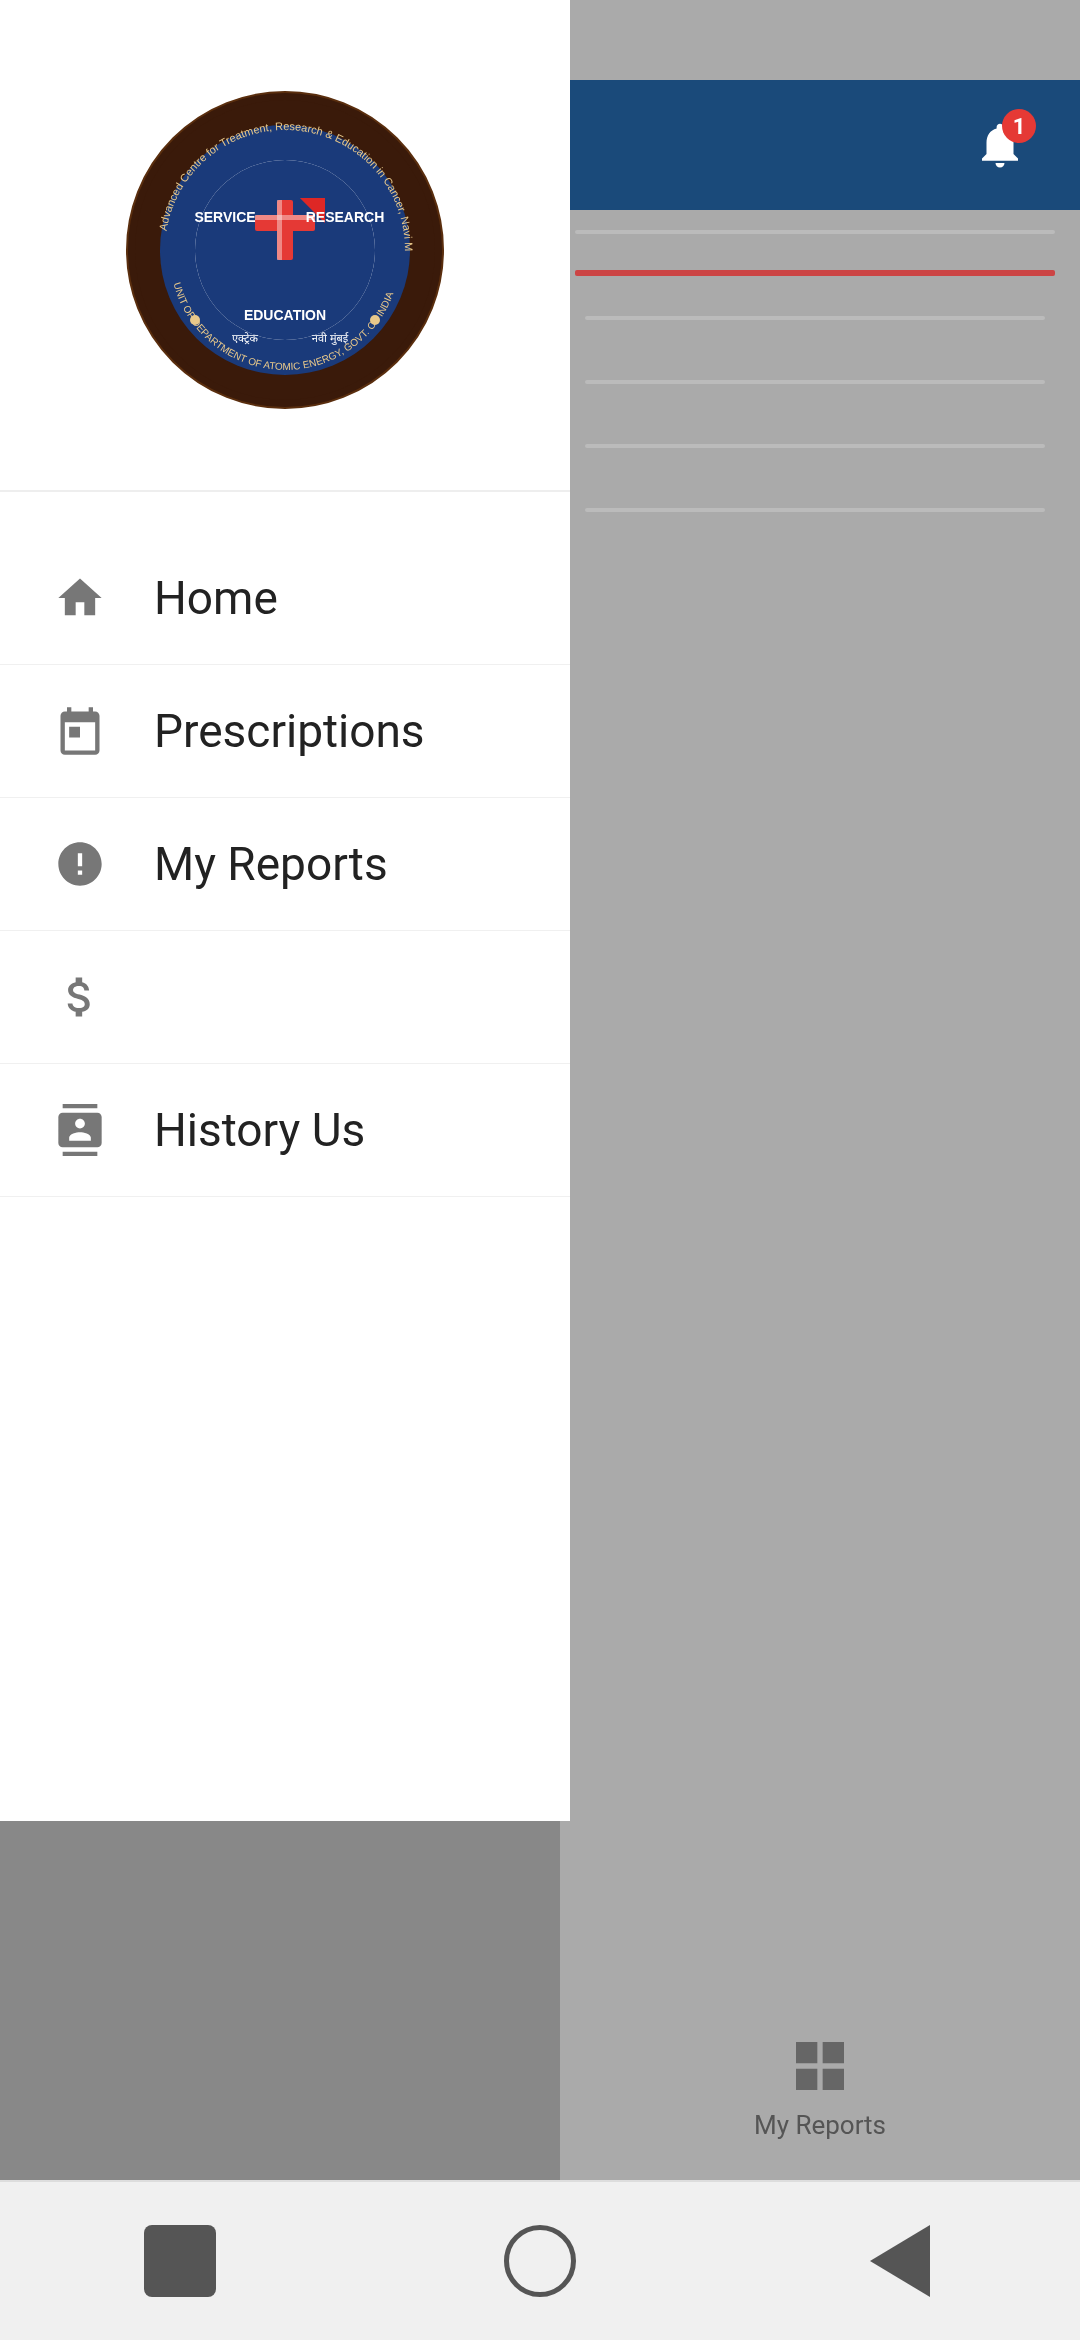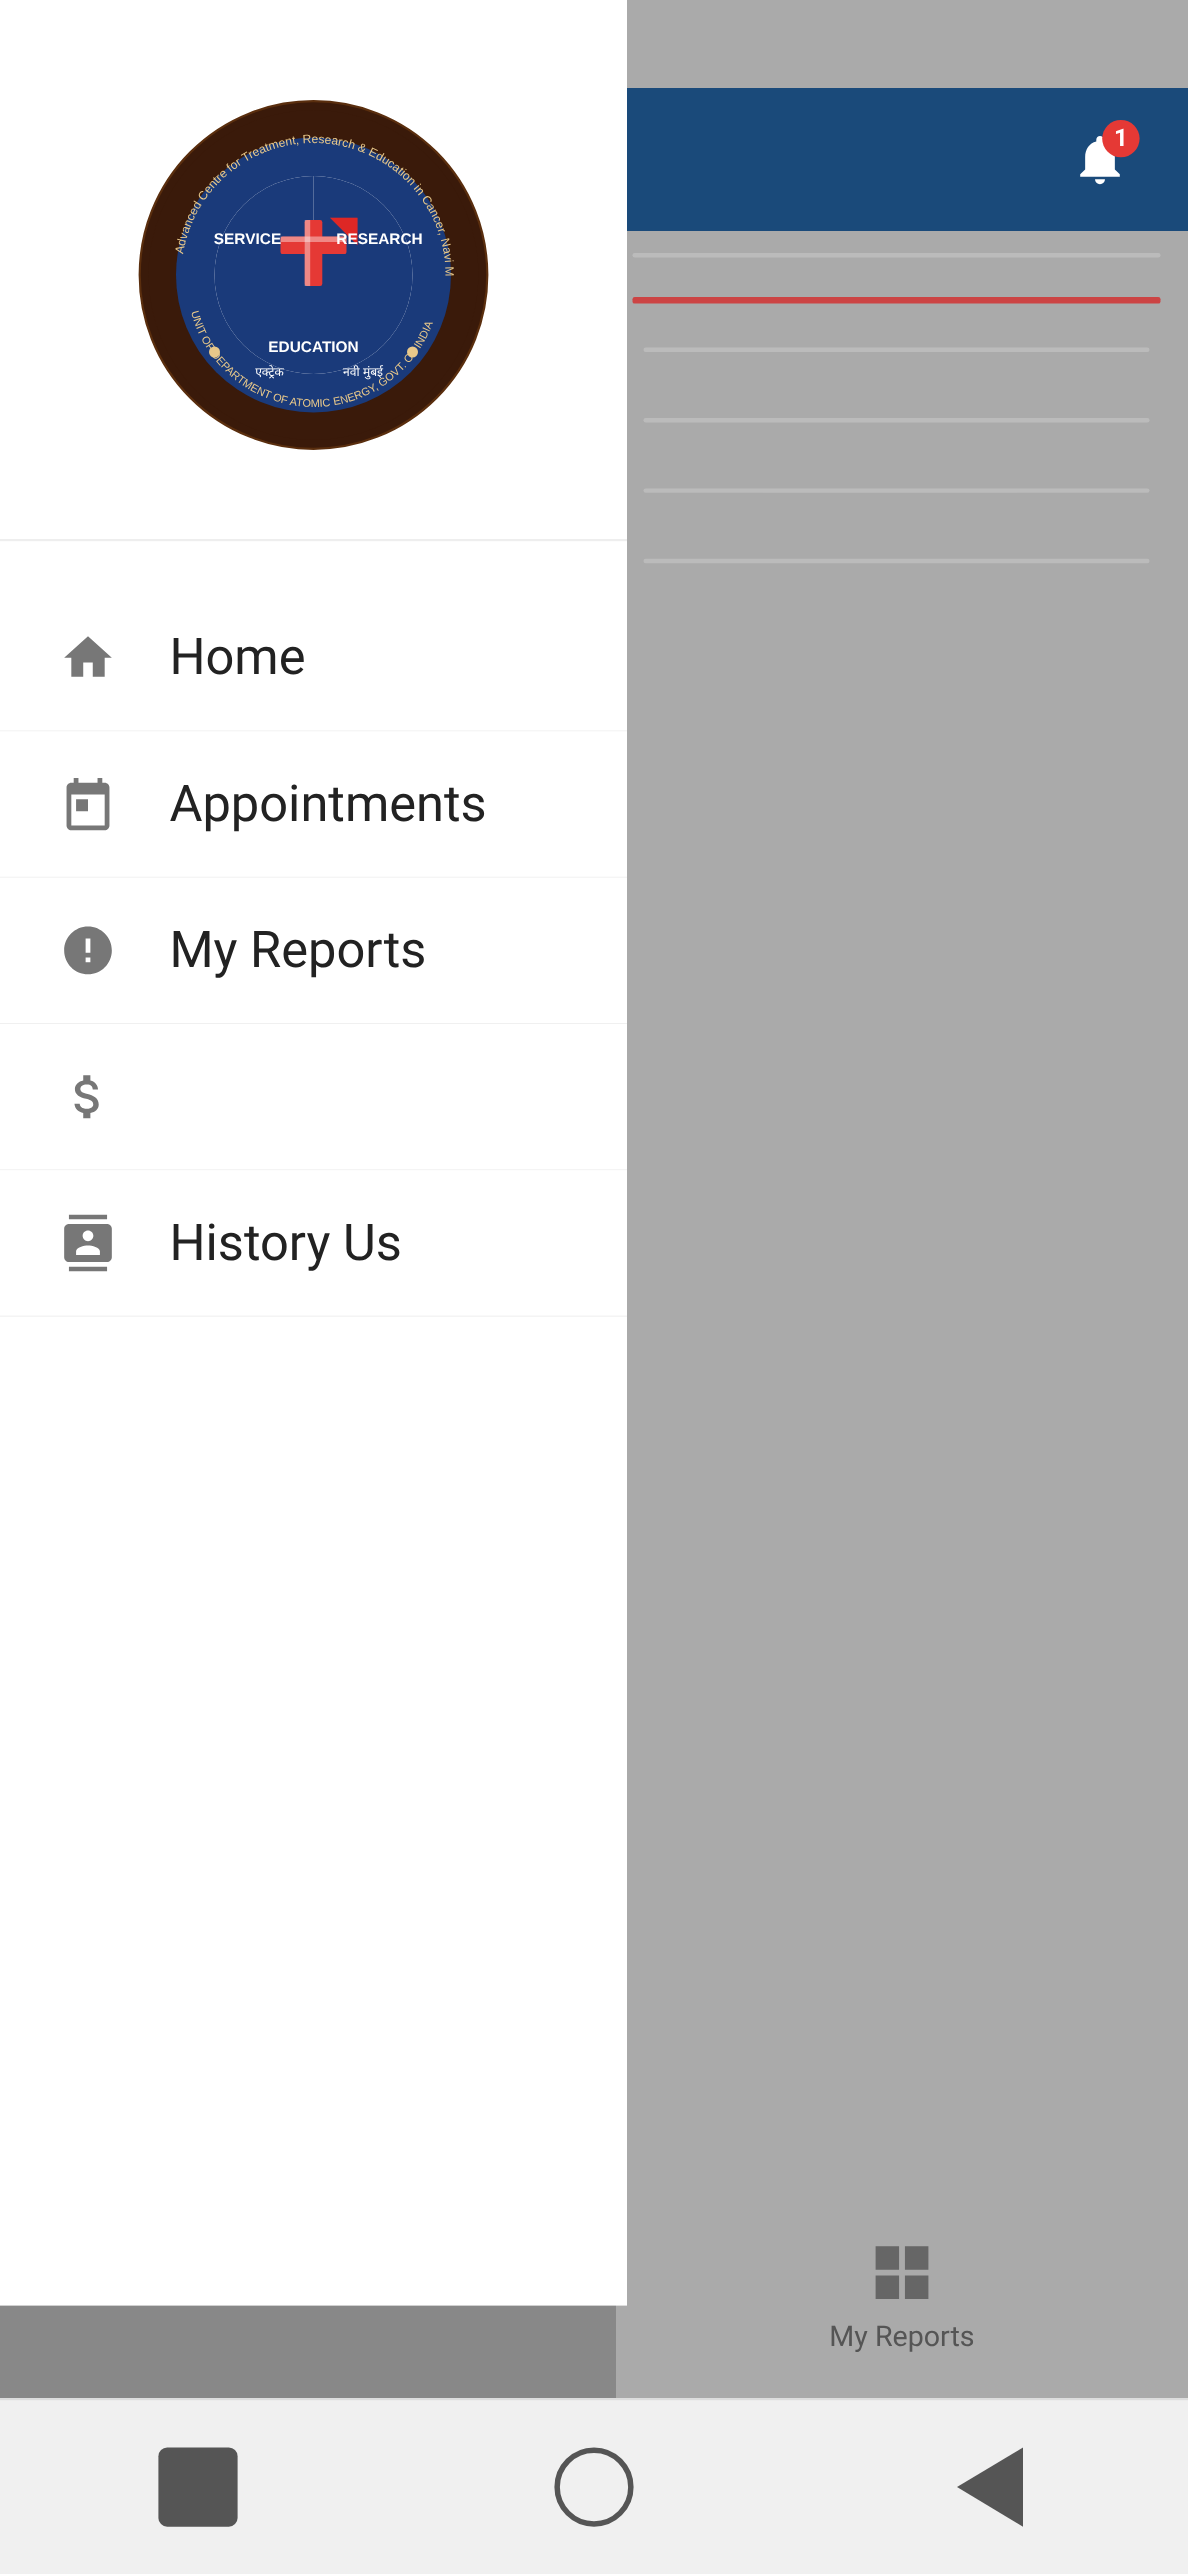--- a/index.html
+++ b/index.html
@@ -104,21 +104,21 @@
       color: #555;
       margin-top: 8px;
     }
 
     
     .drawer {
       position: absolute;
       top: 0;
       left: 0;
       width: 570px;
-      height: 2096px;
+      height: 1821px;
       background: #fff;
       z-index: 10;
       display: flex;
       flex-direction: column;
       gap: 40px;
     }
 
     
     .logo-area {
       display: flex;
@@ -326,21 +326,21 @@
       </div>
       <span class="nav-label">Home</span>
     </div>
 
     <div class="nav-item">
       <div class="nav-icon">
         <svg viewBox="0 0 24 24" xmlns="http://www.w3.org/2000/svg">
           <path d="M19 3h-1V1h-2v2H8V1H6v2H5c-1.1 0-2 .9-2 2v16c0 1.1.9 2 2 2h14c1.1 0 2-.9 2-2V5c0-1.1-.9-2-2-2zm0 18H5V8h14v13zM7 10h5v5H7z"></path>
         </svg>
       </div>
-      <span class="nav-label">Appointments</span>
+      <span class="nav-label">Prescriptions</span>
     </div>
 
 
     <div class="nav-item">
       <div class="nav-icon">
         <svg viewBox="0 0 24 24" xmlns="http://www.w3.org/2000/svg">
           <path d="M12 2C6.48 2 2 6.48 2 12s4.48 10 10 10 10-4.48 10-10S17.52 2 12 2zm1 15h-2v-2h2v2zm0-4h-2V7h2v6z"></path>
         </svg>
       </div>
       <span class="nav-label">My Reports</span>

